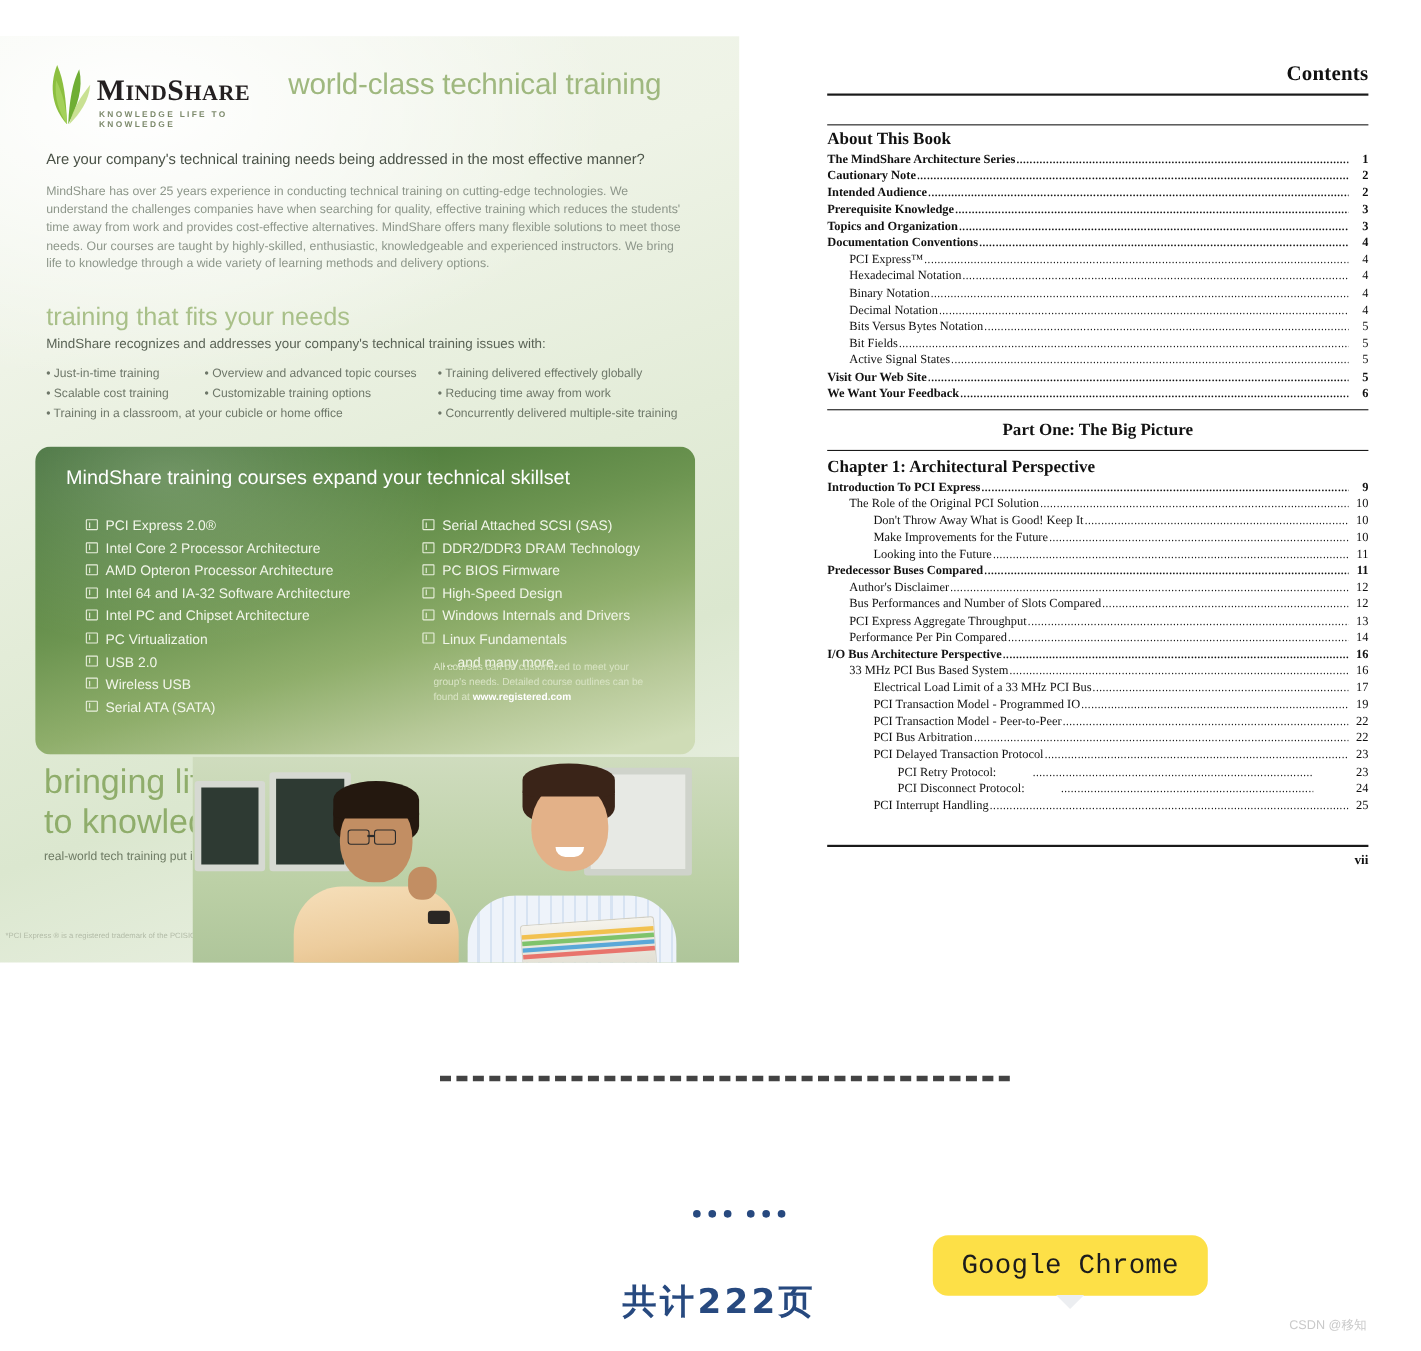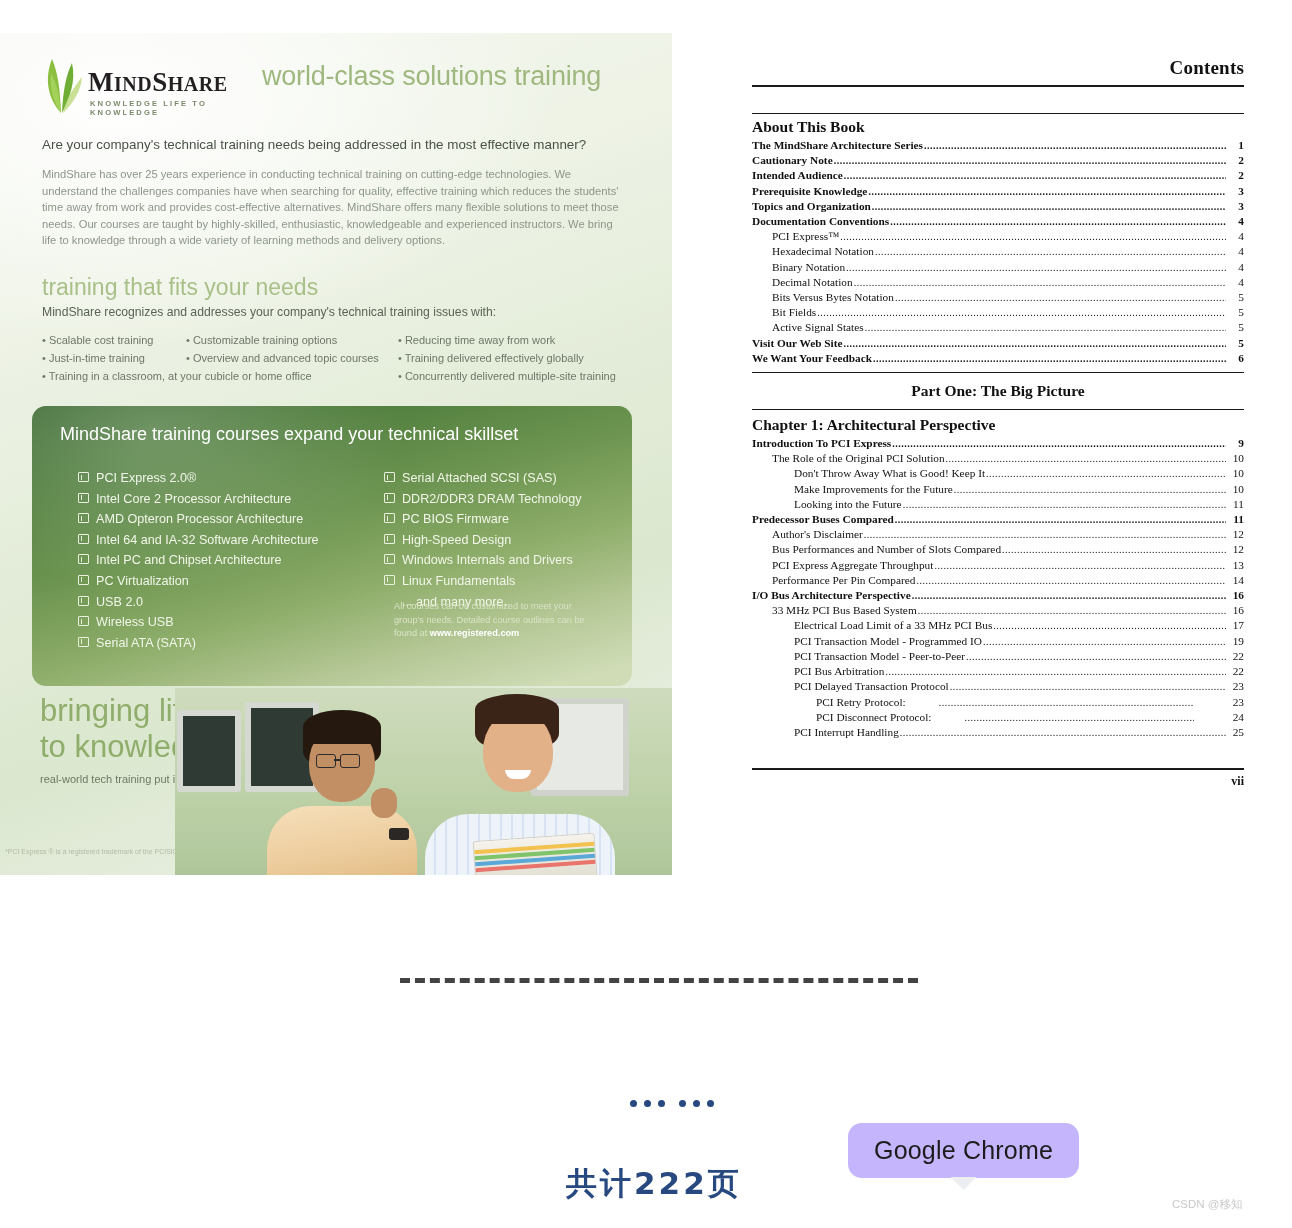--- a/index.html
+++ b/index.html
@@ -114,22 +114,22 @@
   
   #dashed{position:absolute;left:400px;top:978px;width:518px;height:0;
      border-top:5px dashed #434343;}
   #dots{position:absolute;left:630px;top:1100px;display:flex;gap:14px;}
   #dots .grp{display:flex;gap:7px;}
   #dots b{display:block;width:7px;height:7px;border-radius:50%;background:#27497f;}
   #page-count{position:absolute;left:566px;top:1163px;font-size:31px;font-weight:bold;
      color:#27497f;letter-spacing:3px;font-family:"DejaVu Sans",sans-serif;}
 
   #chrome-tip{position:absolute;left:848px;top:1123px;}
-  .tip-box{background:#c4b5fd;border-radius:14px;padding:13px 26px;
-     font-size:25px;color:#1c1c1c;letter-spacing:.2px;}
+  .tip-box{background:#fde047;border-radius:14px;padding:13px 26px;
+     font-size:25px;color:#1c1c1c;letter-spacing:.2px;font-family:Liberation Mono, monospace;}
   .tip-arrow{position:absolute;left:50%;margin-left:-13px;bottom:-12px;width:26px;height:13px;
      background:#eceef1;clip-path:polygon(0 0,100% 0,50% 100%);}
 
   #watermark{position:absolute;left:1172px;top:1197px;font-size:11.5px;color:#c9c9c9;}
 </style>
 </head>
 <body>
 
 <div id="ad-page">
   <div class="ad-inner">
@@ -138,37 +138,37 @@
       <svg class="leaf" viewBox="0 0 44 60">
         <path d="M21 58 C8 44 4 24 12 4 C18 18 20 34 21 58 Z" fill="#8cbf3f"></path>
         <path d="M22 58 C30 42 36 26 32 8 C26 20 23 36 22 58 Z" fill="#6fae34"></path>
         <path d="M21 58 C14 48 9 34 11 18 C17 30 20 42 21 58 Z" fill="#a8d45f" opacity=".85"></path>
         <path d="M23 58 C33 48 41 36 42 22 C34 32 26 44 23 58 Z" fill="#bcd978" opacity=".8"></path>
       </svg>
       <div class="logo-word">M<span class="sm">IND</span>S<span class="sm">HARE</span></div>
       <div class="logo-tag">KNOWLEDGE LIFE TO KNOWLEDGE</div>
     </div>
 
-    <div id="ad-tagline">world-class solutions training</div>
+    <div id="ad-tagline">world-class technical training</div>
     <div id="ad-question">Are your company's technical training needs being addressed in the most effective manner?</div>
     <div id="ad-para">MindShare has over 25 years experience in conducting technical training on cutting-edge technologies. We understand the challenges companies have when searching for quality, effective training which reduces the students' time away from work and provides cost-effective alternatives. MindShare offers many flexible solutions to meet those needs. Our courses are taught by highly-skilled, enthusiastic, knowledgeable and experienced instructors. We bring life to knowledge through a wide variety of learning methods and delivery options.</div>
 
     <div id="ad-h2">training that fits your needs</div>
     <div id="ad-sub">MindShare recognizes and addresses your company's technical training issues with:</div>
 
     <div id="ad-bullets">
+      <div class="row">
+        <div class="c1">• Just-in-time training</div>
+        <div class="c2">• Overview and advanced topic courses</div>
+        <div class="c3">• Training delivered effectively globally</div>
+      </div>
       <div class="row">
         <div class="c1">• Scalable cost training</div>
         <div class="c2">• Customizable training options</div>
         <div class="c3">• Reducing time away from work</div>
-      </div>
-      <div class="row">
-        <div class="c1">• Just-in-time training</div>
-        <div class="c2">• Overview and advanced topic courses</div>
-        <div class="c3">• Training delivered effectively globally</div>
       </div>
       <div class="row">
         <div class="wide">• Training in a classroom, at your cubicle or home office</div>
         <div class="c3">• Concurrently delivered multiple-site training</div>
       </div>
     </div>
 
     <div id="course-box">
       <div id="course-title">MindShare training courses expand your technical skillset</div>
       <div class="course-col" id="course-col-left">

